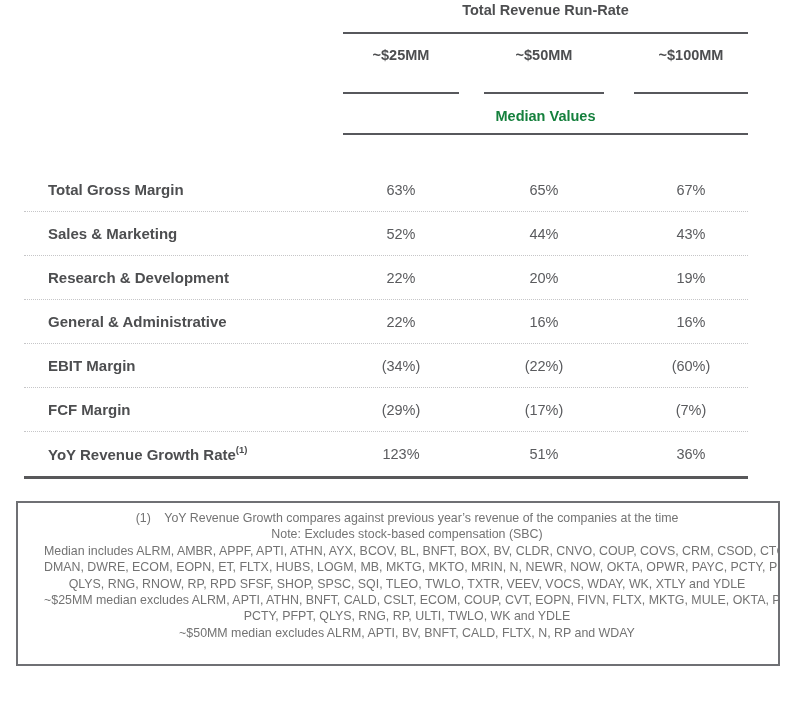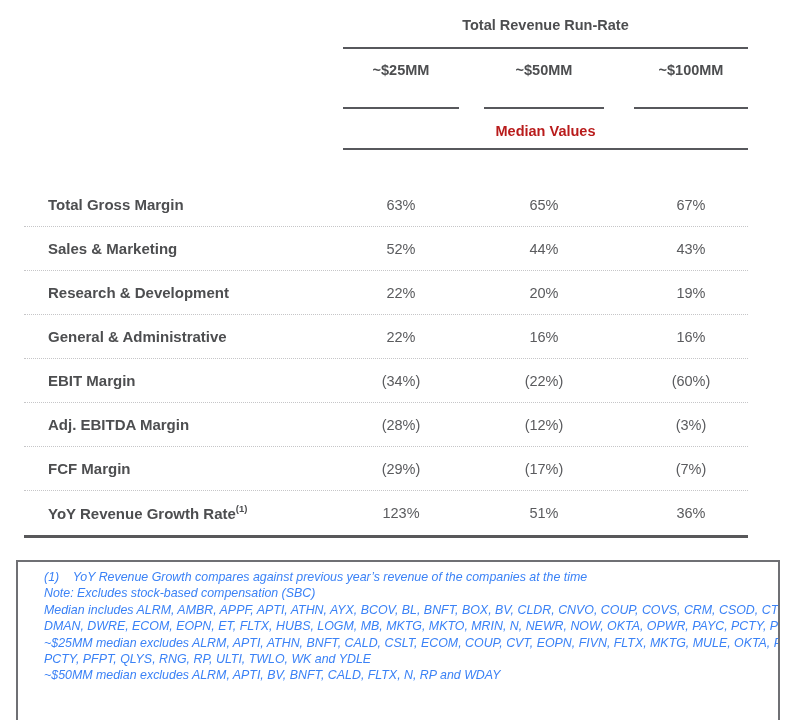--- a/index.html
+++ b/index.html
@@ -8,41 +8,41 @@
     font-family: "Liberation Sans", sans-serif;
     color: #4d4e50;
     -webkit-font-smoothing: antialiased;
   }
   .page { position: relative; width: 794px; height: 720px; overflow: hidden; }
 
   
   .hdr-span { margin-left: 343px; width: 405px; box-sizing: border-box; }
   .rr-title {
     text-align: center; font-weight: bold; font-size: 14.5px; line-height: 17px;
-    padding-top: 17px; padding-bottom: 13px;
+    padding-top: 2px; padding-bottom: 13px;
     border-bottom: 2px solid #57585c;
     color: #4d4e50;
   }
   .grid {
     display: grid;
     grid-template-columns: 319px 116px 25px 120px 30px 114px;
     width: 724px; margin-left: 24px;
   }
   .colhead-row { }
   .colhead {
     text-align: center; font-weight: bold; font-size: 14.5px; line-height: 15px;
     padding-top: 14px; padding-bottom: 29px;
     border-bottom: 2px solid #57585c;
     color: #4d4e50;
   }
   .median-band {
     text-align: center; font-weight: bold; font-size: 14.5px; line-height: 15px;
     padding-top: 15px; padding-bottom: 9px;
     border-bottom: 2px solid #57585c;
-    color: #b91c1c;
+    color: #15803d;
   }
 
   
   .tbody { margin-top: 33px; }
   .row {
     height: 43px; align-items: center;
     border-bottom: 1px dotted #c6c6c8;
   }
   .row.last { border-bottom: 3px solid #58585a; height: 44px; }
   .rlabel {
@@ -54,22 +54,22 @@
 
   
   .fnbox {
     box-sizing: border-box;
     margin: 22px 0 0 16px; width: 764px; height: 165px;
     border: 2px solid #6f7074;
     padding: 7px 8px 6px 26px;
     overflow: hidden;
   }
   .fn-line {
-    font-style: italic; font-size: 12.4px; line-height: 16.4px;
-    color: #3b82f6; white-space: pre;
+    font-size: 12.4px; line-height: 16.4px;
+    color: #737373; white-space: pre; text-align: center;
   }
 </style>
 </head>
 <body>
 
 <div class="page">
 
   <div class="hdr-span rr-title">Total Revenue Run-Rate</div>
 
   <div class="grid colhead-row">
@@ -123,28 +123,20 @@
 
     <div class="grid row">
       <div class="rlabel">EBIT Margin</div>
       <div class="rval">(34%)</div>
         <div></div>
       <div class="rval">(22%)</div>
         <div></div>
       <div class="rval">(60%)</div>
     </div>
 
-    <div class="grid row">
-      <div class="rlabel">Adj. EBITDA Margin</div>
-      <div class="rval">(28%)</div>
-        <div></div>
-      <div class="rval">(12%)</div>
-        <div></div>
-      <div class="rval">(3%)</div>
-    </div>
 
     <div class="grid row">
       <div class="rlabel">FCF Margin</div>
       <div class="rval">(29%)</div>
         <div></div>
       <div class="rval">(17%)</div>
         <div></div>
       <div class="rval">(7%)</div>
     </div>
 
@@ -157,18 +149,19 @@
       <div class="rval">36%</div>
     </div>
 
   </div>
 
   <div class="fnbox">
     <div class="fn-line">(1)    YoY Revenue Growth compares against previous year’s revenue of the companies at the time</div>
     <div class="fn-line">Note: Excludes stock-based compensation (SBC)</div>
     <div class="fn-line">Median includes ALRM, AMBR, APPF, APTI, ATHN, AYX, BCOV, BL, BNFT, BOX, BV, CLDR, CNVO, COUP, COVS, CRM, CSOD, CTCT, CVT,</div>
     <div class="fn-line">DMAN, DWRE, ECOM, EOPN, ET, FLTX, HUBS, LOGM, MB, MKTG, MKTO, MRIN, N, NEWR, NOW, OKTA, OPWR, PAYC, PCTY, PFPT,</div>
+    <div class="fn-line">QLYS, RNG, RNOW, RP, RPD SFSF, SHOP, SPSC, SQI, TLEO, TWLO, TXTR, VEEV, VOCS, WDAY, WK, XTLY and YDLE</div>
     <div class="fn-line">~$25MM median excludes ALRM, APTI, ATHN, BNFT, CALD, CSLT, ECOM, COUP, CVT, EOPN, FIVN, FLTX, MKTG, MULE, OKTA, PAYC,</div>
     <div class="fn-line">PCTY, PFPT, QLYS, RNG, RP, ULTI, TWLO, WK and YDLE</div>
     <div class="fn-line">~$50MM median excludes ALRM, APTI, BV, BNFT, CALD, FLTX, N, RP and WDAY</div>
   </div>
 
 </div>
 
 </body></html>

